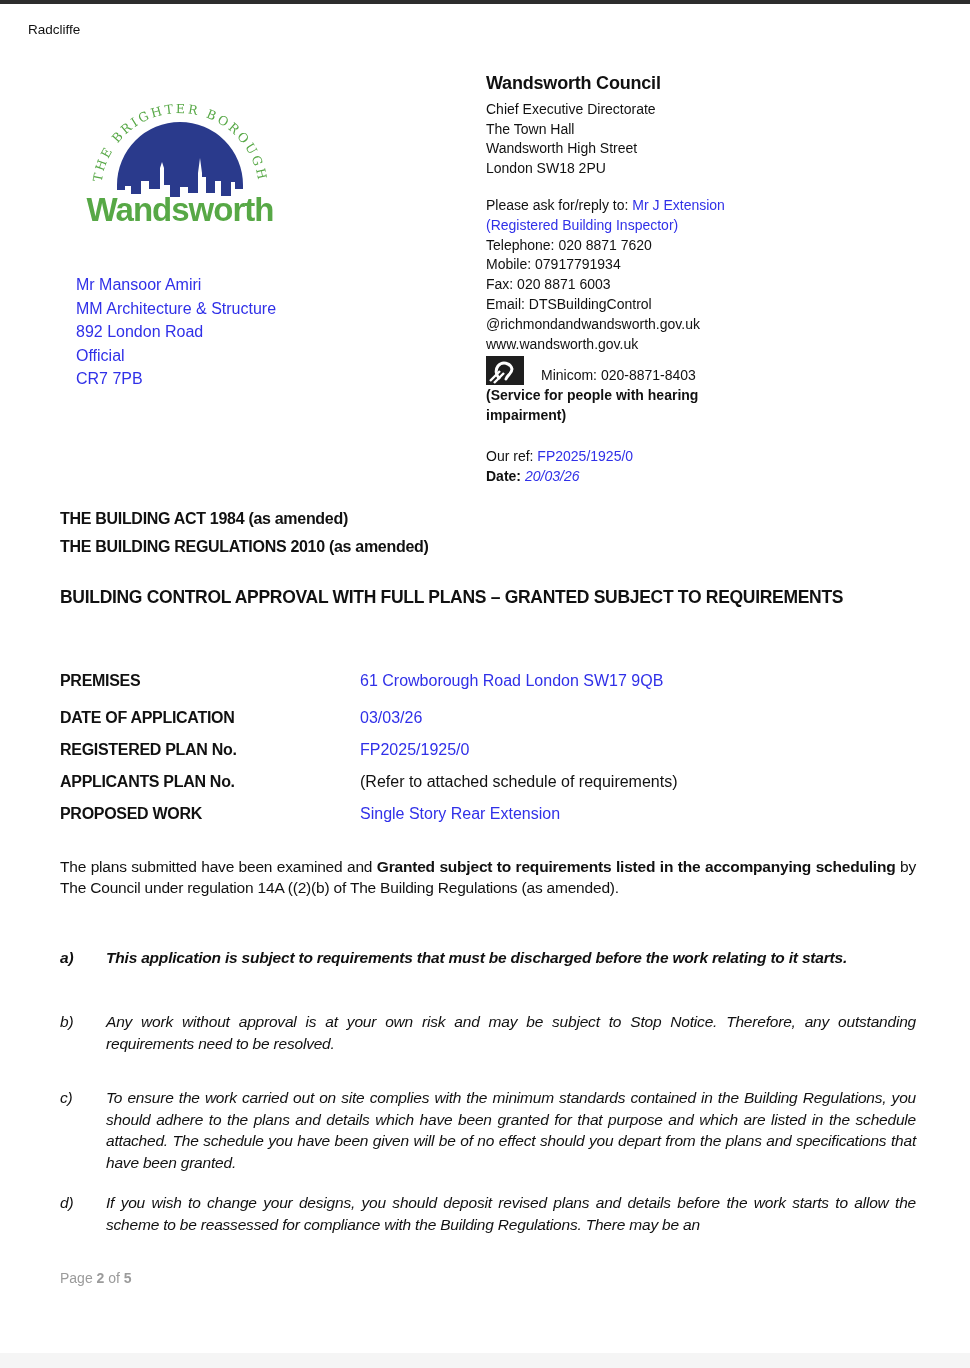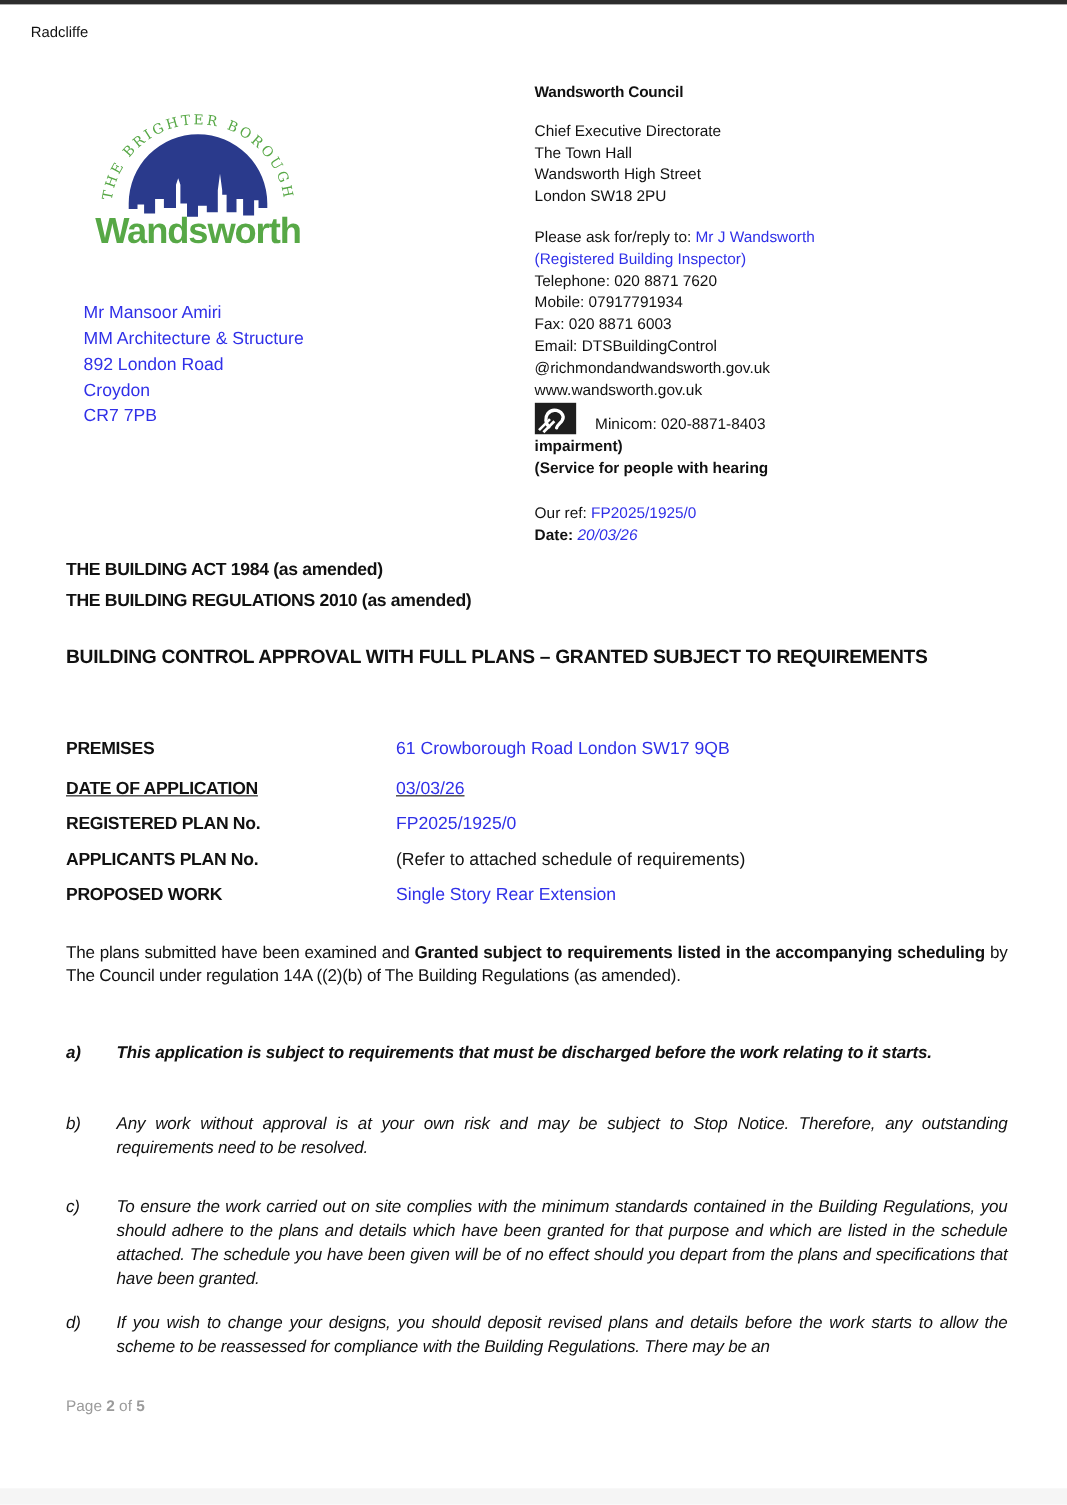--- a/index.html
+++ b/index.html
@@ -18,38 +18,38 @@
   .topbar{position:absolute;left:0;top:0;width:970px;height:4px;background:#2d2d2d;}
   .bottomstrip{position:absolute;left:0;bottom:0;width:970px;height:15px;background:#f5f5f5;}
 
   .official{position:absolute;left:28px;top:22px;font-size:13.5px;}
 
   .logo{position:absolute;left:80px;top:78px;width:200px;height:152px;}
 
   .recipient{position:absolute;left:76px;top:273px;font-size:16px;line-height:23.5px;color:var(--blue);}
 
   .council{position:absolute;left:486px;top:74px;width:430px;font-size:14px;line-height:19.8px;}
-  .council .cname{font-size:14px;font-weight:bold;margin-bottom:16px;letter-spacing:-0.2px;}
+  .council .cname{font-size:18px;font-weight:bold;margin-bottom:6px;letter-spacing:-0.2px;}
   .spacer17{height:17px;}
   .blue{color:var(--blue);}
   .b{font-weight:bold;}
   .icon-row{display:flex;align-items:flex-end;gap:17px;margin:2px 0 1px 0;}
   .minicom-icon{width:38px;height:29px;flex:none;display:block;}
   .ref-block{margin-top:21px;}
   .date-val{margin-left:4px;font-style:italic;}
 
   .heads1{position:absolute;left:60px;top:505px;width:870px;font-size:16px;font-weight:bold;line-height:28px;letter-spacing:-0.3px;}
   .heads2{position:absolute;left:60px;top:584px;width:860px;font-size:17.5px;font-weight:bold;line-height:26px;letter-spacing:-0.3px;}
 
   .details{position:absolute;left:60px;top:672px;width:856px;font-size:16px;}
   .drow{position:absolute;left:0;display:flex;width:856px;}
   .drow .dlabel{width:300px;flex:none;font-weight:bold;letter-spacing:-0.3px;}
   .drow .dval{flex:1;}
   .drow:nth-child(1){top:0;}
-  .drow:nth-child(2){top:37px;text-decoration:underline;}
+  .drow:nth-child(2){top:37px;}
   .drow:nth-child(3){top:69px;}
   .drow:nth-child(4){top:101px;}
   .drow:nth-child(5){top:133px;}
 
   .intro{position:absolute;left:60px;top:856px;width:856px;font-size:15.5px;line-height:21px;text-align:justify;letter-spacing:-0.2px;}
 
   .li{position:absolute;left:60px;width:856px;display:flex;font-style:italic;font-size:15.5px;line-height:21.5px;letter-spacing:-0.2px;}
   .li .marker{width:46px;flex:none;}
   .li .li-text{flex:1;text-align:justify;}
   .li.bold{font-weight:bold;}
@@ -77,50 +77,50 @@
       <textPath href="#lg-arc" xlink:href="#lg-arc" startOffset="50%" text-anchor="middle">THE  BRIGHTER  BOROUGH</textPath>
     </text>
     <text x="100" y="143" text-anchor="middle" style="font-family:'Liberation Sans',sans-serif;font-weight:bold;font-size:33px;letter-spacing:-1px;" fill="#57a846">Wandsworth</text>
   </svg>
 </div>
 
 <div class="recipient">
   <div>Mr Mansoor Amiri</div>
   <div>MM Architecture &amp; Structure</div>
   <div>892 London Road</div>
-  <div>Croydon</div>
+  <div>Official</div>
   <div>CR7 7PB</div>
 </div>
 
 <div class="council">
   <div class="cname">Wandsworth Council</div>
   <div>Chief Executive Directorate</div>
   <div>The Town Hall</div>
   <div>Wandsworth High Street</div>
   <div>London SW18 2PU</div>
   <div class="spacer17"></div>
-  <div><span>Please ask for/reply to: </span><span class="blue">Mr J Wandsworth</span></div>
+  <div><span>Please ask for/reply to: </span><span class="blue">Mr J Extension</span></div>
   <div class="blue">(Registered Building Inspector)</div>
   <div>Telephone: 020 8871 7620</div>
   <div>Mobile: 07917791934</div>
   <div>Fax: 020 8871 6003</div>
   <div>Email: DTSBuildingControl</div>
   <div>@richmondandwandsworth.gov.uk</div>
   <div>www.wandsworth.gov.uk</div>
   <div class="icon-row">
     <svg class="minicom-icon" viewBox="0 0 38 29" xmlns="http://www.w3.org/2000/svg">
       <rect x="0" y="0" width="38" height="29" fill="#1e1e1e"></rect>
       <path d="M13 22 C10 19 9 14 12 10 A8 8 0 0 1 26 13 C26 18 21 19 20 23" fill="none" stroke="#fff" stroke-width="3" stroke-linecap="round"></path>
       <line x1="4" y1="25" x2="14" y2="15" stroke="#fff" stroke-width="2.4"></line>
       <line x1="8" y1="27" x2="18" y2="17" stroke="#fff" stroke-width="2.4"></line>
     </svg>
     <span>Minicom: 020-8871-8403</span>
   </div>
+  <div class="b">(Service for people with hearing</div>
   <div class="b">impairment)</div>
-  <div class="b">(Service for people with hearing</div>
   <div class="ref-block">
     <div><span>Our ref: </span><span class="blue">FP2025/1925/0</span></div>
     <div><span class="b">Date:</span><span class="blue date-val">20/03/26</span></div>
   </div>
 </div>
 
 <div class="heads1">
   <div>THE BUILDING ACT 1984 (as amended)</div>
   <div>THE BUILDING REGULATIONS 2010 (as amended)</div>
 </div>

